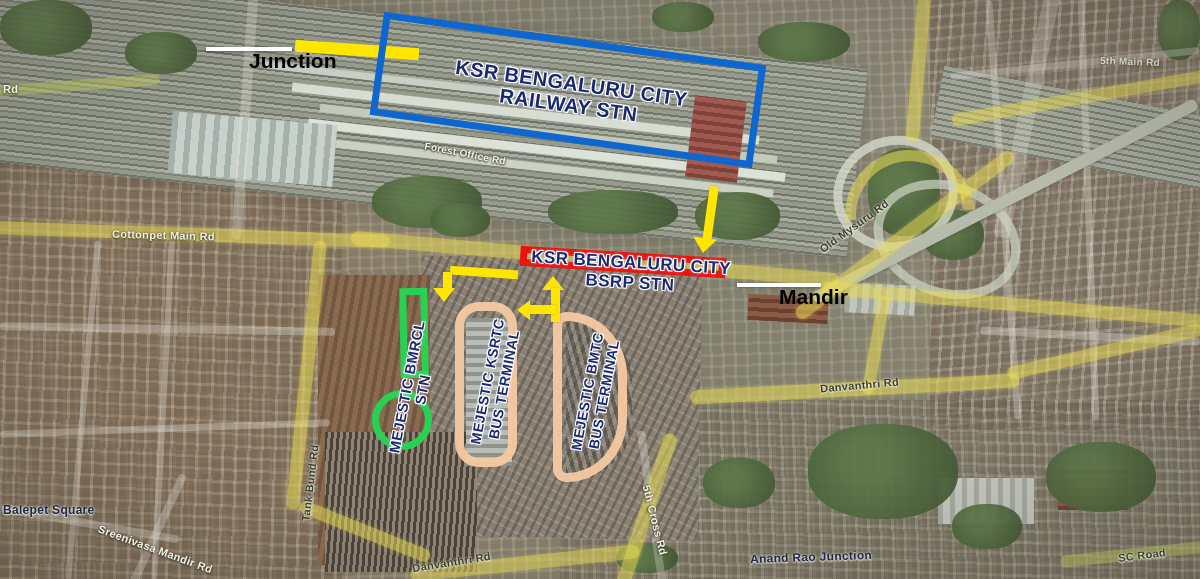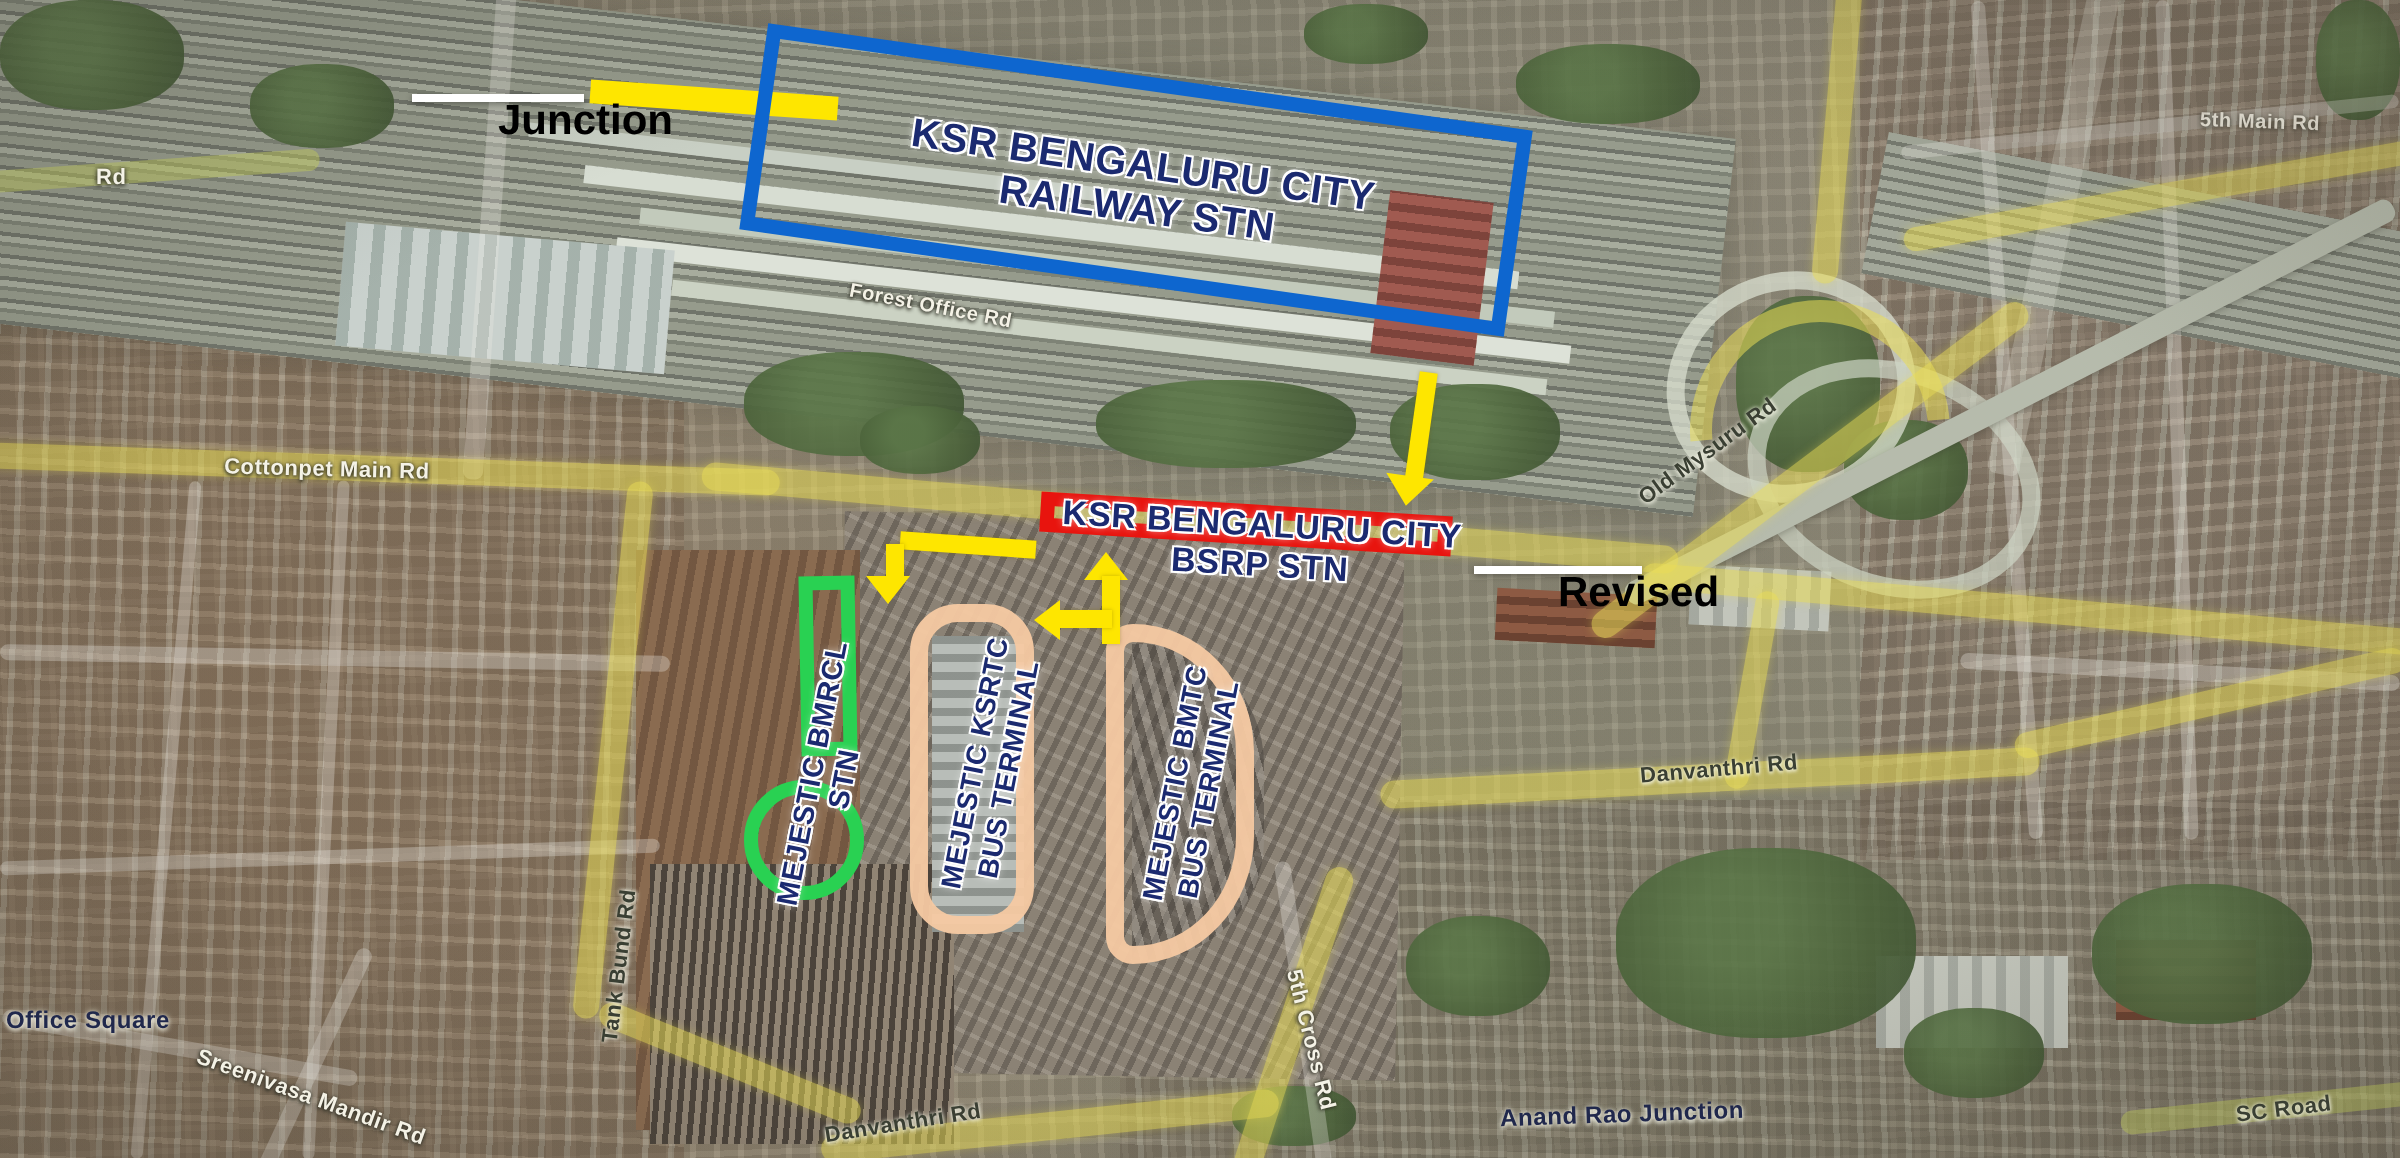--- a/index.html
+++ b/index.html
@@ -176,25 +176,25 @@
   <div class="groad" style="left:-10px;top:80px;width:170px;height:11px;transform:rotate(-4deg);"></div>
 
   <div class="rlabel" style="left:112px;top:229px;transform:rotate(1.5deg);">Cottonpet Main Rd</div>
   <div class="rlabel dark" style="left:813px;top:220px;transform:rotate(-36deg);">Old Mysuru Rd</div>
   <div class="rlabel dark" style="left:270px;top:477px;width:80px;text-align:center;transform:rotate(-83deg);">Tank Bund Rd</div>
   <div class="rlabel dark" style="left:820px;top:379px;transform:rotate(-5deg);">Danvanthri Rd</div>
   <div class="rlabel dark" style="left:412px;top:556px;transform:rotate(-9deg);">Danvanthri Rd</div>
   <div class="rlabel" style="left:615px;top:514px;width:80px;text-align:center;transform:rotate(76deg);">5th Cross Rd</div>
   <div class="rlabel navy" style="left:750px;top:550px;transform:rotate(-2deg);">Anand Rao Junction</div>
   <div class="rlabel dark" style="left:1118px;top:549px;transform:rotate(-7deg);">SC Road</div>
-  <div class="rlabel navy" style="left:3px;top:503px;">Office Square</div>
+  <div class="rlabel navy" style="left:3px;top:503px;">Balepet Square</div>
   <div class="rlabel" style="left:95px;top:543px;transform:rotate(20deg);">Sreenivasa Mandir Rd</div>
   <div class="rlabel" style="left:424px;top:148px;font-size:10px;transform:rotate(11deg);">Forest Office Rd</div>
   <div class="rlabel" style="left:1100px;top:56px;font-size:10px;opacity:.7;transform:rotate(2deg);">5th Main Rd</div>
-  <div class="rlabel" style="left:3px;top:83px;margin-left:45px;">Rd</div>
+  <div class="rlabel" style="left:3px;top:83px;">Rd</div>
 
   <div class="box-yellow" style="left:295px;top:44px;width:124px;height:10px;transform:rotate(4deg);"></div>
   <div class="whitebox" style="left:206px;top:47px;width:86px;">
     <span>Junction</span>
   </div>
 
   <div class="box-blue" style="left:375px;top:38px;width:386px;height:104px;transform:rotate(8deg);"></div>
   <div class="stn-text" style="left:430px;top:72px;width:280px;font-size:20px;transform:rotate(8deg);">
     <span style="position:static;display:block;">KSR BENGALURU CITY</span>
     <span style="position:static;display:block;">RAILWAY  STN</span>
@@ -202,21 +202,21 @@
 
   <div class="abar" style="left:706px;top:186px;width:9px;height:56px;transform:rotate(8deg);"></div>
   <div class="ahead" style="left:692px;top:238px;border-left:12px solid transparent;border-right:12px solid transparent;border-top:15px solid #fee600;transform:rotate(8deg);"></div>
 
   <div class="box-red" style="left:520px;top:252px;width:206px;height:20px;transform:rotate(3.5deg);"></div>
   <div class="stn-text" style="left:528px;top:253px;width:205px;font-size:17px;line-height:20px;transform:rotate(3.5deg);">
     <span style="position:static;display:block;">KSR BENGALURU CITY</span>
     <span style="position:static;display:block;">BSRP  STN</span>
   </div>
   <div class="whitebox" style="left:737px;top:283px;width:84px;">
-    <span>Revised</span>
+    <span>Mandir</span>
   </div>
 
   <div class="abar" style="left:450px;top:268px;width:68px;height:9px;transform:rotate(4deg);"></div>
   <div class="abar" style="left:443px;top:272px;width:9px;height:18px;"></div>
   <div class="ahead" style="left:433px;top:288px;border-left:11px solid transparent;border-right:11px solid transparent;border-top:14px solid #fee600;"></div>
 
   <div class="ahead" style="left:542px;top:276px;border-left:11px solid transparent;border-right:11px solid transparent;border-bottom:14px solid #fee600;"></div>
   <div class="abar" style="left:551px;top:288px;width:9px;height:34px;"></div>
   <div class="abar" style="left:530px;top:305px;width:26px;height:9px;"></div>
   <div class="ahead" style="left:517px;top:300px;border-top:10px solid transparent;border-bottom:10px solid transparent;border-right:13px solid #fee600;"></div>

